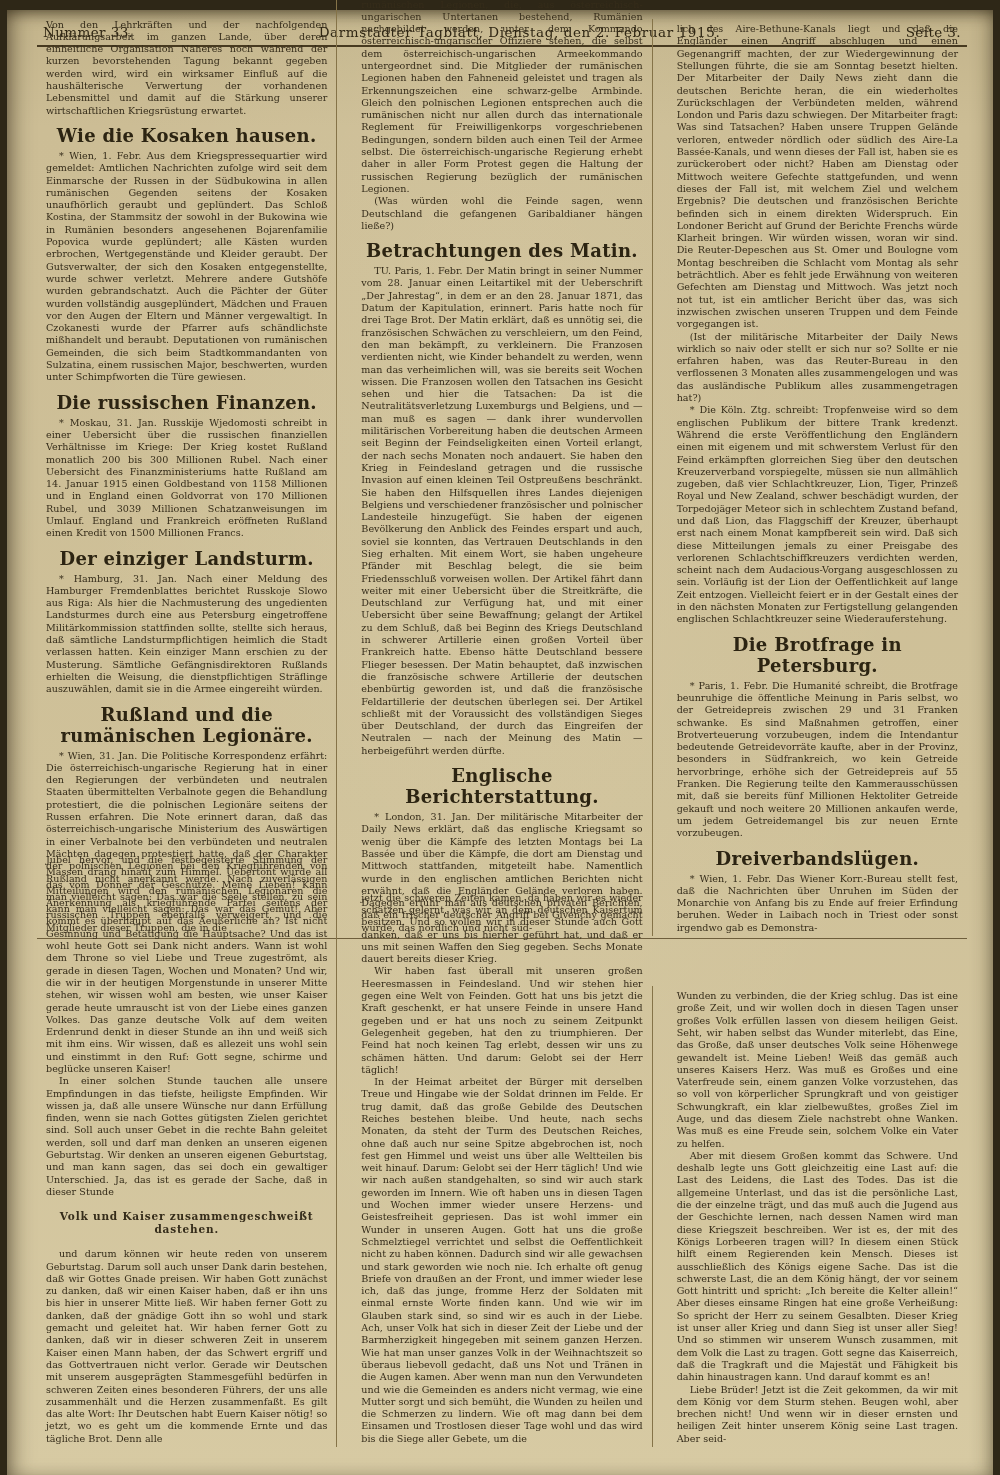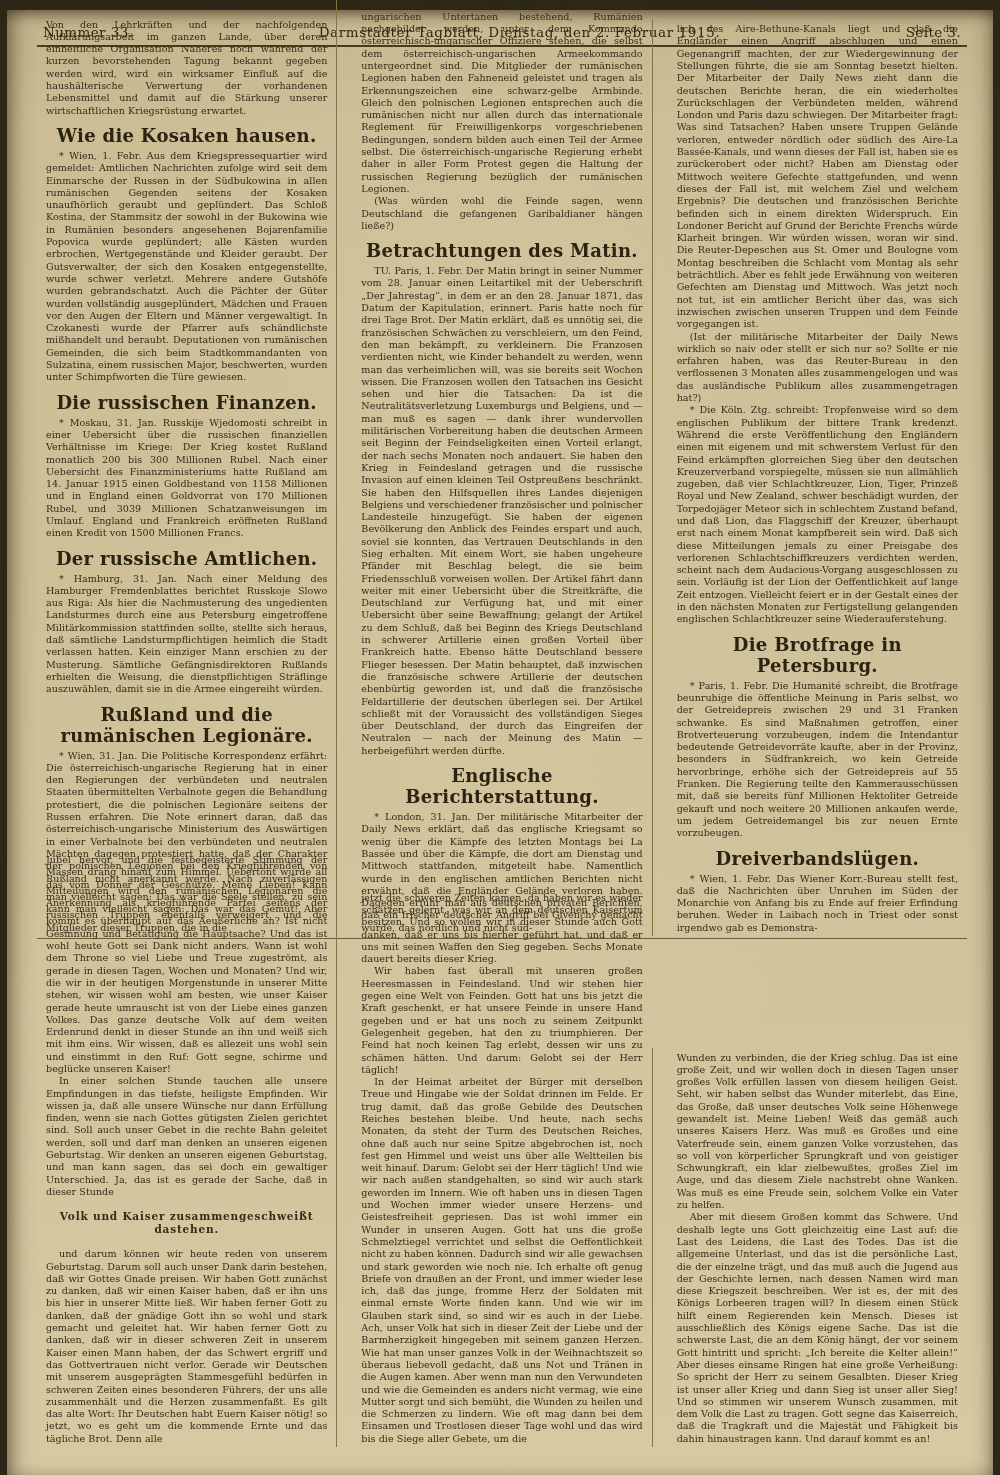--- a/index.html
+++ b/index.html
@@ -72,21 +72,21 @@
     <span>Seite 3.</span>
   </header>
 
   <section class="cols top-section">
     <div class="col">
         <p class="para cont">Von den Lehrkräften und der nachfolgenden Aufklärungsarbeit im ganzen Lande, über deren einheitliche Organisation Näheres noch während der kurzen bevorstehenden Tagung bekannt gegeben werden wird, wird ein wirksamer Einfluß auf die haushälterische Verwertung der vorhandenen Lebensmittel und damit auf die Stärkung unserer wirtschaftlichen Kriegsrüstung erwartet.</p>
         <h2 class="headline">Wie die Kosaken hausen.</h2>
         <p class="para">* Wien, 1. Febr. Aus dem Kriegspressequartier wird gemeldet: Amtlichen Nachrichten zufolge wird seit dem Einmarsche der Russen in der Südbukowina in allen rumänischen Gegenden seitens der Kosaken unaufhörlich geraubt und geplündert. Das Schloß Kostina, der Stammsitz der sowohl in der Bukowina wie in Rumänien besonders angesehenen Bojarenfamilie Popovica wurde geplündert; alle Kästen wurden erbrochen, Wertgegenstände und Kleider geraubt. Der Gutsverwalter, der sich den Kosaken entgegenstellte, wurde schwer verletzt. Mehrere andere Gutshöfe wurden gebrandschatzt. Auch die Pächter der Güter wurden vollständig ausgeplündert, Mädchen und Frauen vor den Augen der Eltern und Männer vergewaltigt. In Czokanesti wurde der Pfarrer aufs schändlichste mißhandelt und beraubt. Deputationen von rumänischen Gemeinden, die sich beim Stadtkommandanten von Sulzatina, einem russischen Major, beschwerten, wurden unter Schimpfworten die Türe gewiesen.</p>
         <h2 class="headline">Die russischen Finanzen.</h2>
         <p class="para">* Moskau, 31. Jan. Russkije Wjedomosti schreibt in einer Uebersicht über die russischen finanziellen Verhältnisse im Kriege: Der Krieg kostet Rußland monatlich 200 bis 300 Millionen Rubel. Nach einer Uebersicht des Finanzministeriums hatte Rußland am 14. Januar 1915 einen Goldbestand von 1158 Millionen und in England einen Goldvorrat von 170 Millionen Rubel, und 3039 Millionen Schatzanweisungen im Umlauf. England und Frankreich eröffneten Rußland einen Kredit von 1500 Millionen Francs.</p>
-        <h2 class="headline">Der russische Amtlichen.</h2>
+        <h2 class="headline">Der einziger Landsturm.</h2>
         <p class="para">* Hamburg, 31. Jan. Nach einer Meldung des Hamburger Fremdenblattes berichtet Russkoje Slowo aus Riga: Als hier die Nachmusterung des ungedienten Landsturmes durch eine aus Petersburg eingetroffene Militärkommission stattfinden sollte, stellte sich heraus, daß sämtliche Landsturmpflichtigen heimlich die Stadt verlassen hatten. Kein einziger Mann erschien zu der Musterung. Sämtliche Gefängnisdirektoren Rußlands erhielten die Weisung, die dienstpflichtigen Sträflinge auszuwählen, damit sie in die Armee eingereiht würden.</p>
         <h2 class="headline">Rußland und die rumänischen Legionäre.</h2>
         <p class="para">* Wien, 31. Jan. Die Politische Korrespondenz erfährt: Die österreichisch-ungarische Regierung hat in einer den Regierungen der verbündeten und neutralen Staaten übermittelten Verbalnote gegen die Behandlung protestiert, die die polnischen Legionäre seitens der Russen erfahren. Die Note erinnert daran, daß das österreichisch-ungarische Ministerium des Auswärtigen in einer Verbalnote bei den verbündeten und neutralen Mächten dagegen protestiert hatte, daß der Charakter der polnischen Legionen bei den Kriegführenden von Rußland nicht anerkannt werde. Nach zuverlässigen Mitteilungen wird den rumänischen Legionären die Anerkennung als kriegführende Partei seitens der russischen Truppen ebenfalls verweigert, und die Mitglieder dieser Truppen, die in die</p>
       </div>
     <div class="col">
         <p class="para cont">Hände der Russen fallen, werden gehängt. Dieses Vorgehen bilde eine flagrante Verletzung des Völkerrechts. Die Note weist darauf hin, daß die rumänischen Legionen, die, aus österreichisch-ungarischen Untertanen bestehend, Rumänien nachgebildet werden, unter dem Kommando österreichisch-ungarischer Offiziere stehen, die selbst dem österreichisch-ungarischen Armeekommando untergeordnet sind. Die Mitglieder der rumänischen Legionen haben den Fahneneid geleistet und tragen als Erkennungszeichen eine schwarz-gelbe Armbinde. Gleich den polnischen Legionen entsprechen auch die rumänischen nicht nur allen durch das internationale Reglement für Freiwilligenkorps vorgeschriebenen Bedingungen, sondern bilden auch einen Teil der Armee selbst. Die österreichisch-ungarische Regierung erhebt daher in aller Form Protest gegen die Haltung der russischen Regierung bezüglich der rumänischen Legionen.</p>
         <p class="para note">(Was würden wohl die Feinde sagen, wenn Deutschland die gefangenen Garibaldianer hängen ließe?)</p>
         <h2 class="headline">Betrachtungen des Matin.</h2>
         <p class="para">TU. Paris, 1. Febr. Der Matin bringt in seiner Nummer vom 28. Januar einen Leitartikel mit der Ueberschrift „Der Jahrestag“, in dem er an den 28. Januar 1871, das Datum der Kapitulation, erinnert. Paris hatte noch für drei Tage Brot. Der Matin erklärt, daß es unnötig sei, die französischen Schwächen zu verschleiern, um den Feind, den man bekämpft, zu verkleinern. Die Franzosen verdienten nicht, wie Kinder behandelt zu werden, wenn man das verheimlichen will, was sie bereits seit Wochen wissen. Die Franzosen wollen den Tatsachen ins Gesicht sehen und hier die Tatsachen: Da ist die Neutralitätsverletzung Luxemburgs und Belgiens, und — man muß es sagen — dank ihrer wundervollen militärischen Vorbereitung haben die deutschen Armeen seit Beginn der Feindseligkeiten einen Vorteil erlangt, der nach sechs Monaten noch andauert. Sie haben den Krieg in Feindesland getragen und die russische Invasion auf einen kleinen Teil Ostpreußens beschränkt. Sie haben den Hilfsquellen ihres Landes diejenigen Belgiens und verschiedener französischer und polnischer Landesteile hinzugefügt. Sie haben der eigenen Bevölkerung den Anblick des Feindes erspart und auch, soviel sie konnten, das Vertrauen Deutschlands in den Sieg erhalten. Mit einem Wort, sie haben ungeheure Pfänder mit Beschlag belegt, die sie beim Friedensschluß vorweisen wollen. Der Artikel fährt dann weiter mit einer Uebersicht über die Streitkräfte, die Deutschland zur Verfügung hat, und mit einer Uebersicht über seine Bewaffnung; gelangt der Artikel zu dem Schluß, daß bei Beginn des Kriegs Deutschland in schwerer Artillerie einen großen Vorteil über Frankreich hatte. Ebenso hätte Deutschland bessere Flieger besessen. Der Matin behauptet, daß inzwischen die französische schwere Artillerie der deutschen ebenbürtig geworden ist, und daß die französische Feldartillerie der deutschen überlegen sei. Der Artikel schließt mit der Voraussicht des vollständigen Sieges über Deutschland, der durch das Eingreifen der Neutralen — nach der Meinung des Matin — herbeigeführt werden dürfte.</p>
         <h2 class="headline">Englische Berichterstattung.</h2>
@@ -113,16 +113,17 @@
         <p class="para">und darum können wir heute reden von unserem Geburtstag. Darum soll auch unser Dank darin bestehen, daß wir Gottes Gnade preisen. Wir haben Gott zunächst zu danken, daß wir einen Kaiser haben, daß er ihn uns bis hier in unserer Mitte ließ. Wir haben ferner Gott zu danken, daß der gnädige Gott ihn so wohl und stark gemacht und geleitet hat. Wir haben ferner Gott zu danken, daß wir in dieser schweren Zeit in unserem Kaiser einen Mann haben, der das Schwert ergriff und das Gottvertrauen nicht verlor. Gerade wir Deutschen mit unserem ausgeprägten Stammesgefühl bedürfen in schweren Zeiten eines besonderen Führers, der uns alle zusammenhält und die Herzen zusammenfaßt. Es gilt das alte Wort: Ihr Deutschen habt Euern Kaiser nötig! so jetzt, wo es geht um die kommende Ernte und das tägliche Brot. Denn alle</p>
       </div>
     <div class="col">
         <p class="para cont">jetzt die schweren Zeiten kamen, da haben wir es wieder schätzen gelernt, was wir an dem deutschen Kaisertum besitzen. Und so wollen wir in dieser Stunde auch Gott danken, daß er uns bis hierher geführt hat, und daß er uns mit seinen Waffen den Sieg gegeben. Sechs Monate dauert bereits dieser Krieg.</p>
         <p class="para">Wir haben fast überall mit unseren großen Heeresmassen in Feindesland. Und wir stehen hier gegen eine Welt von Feinden. Gott hat uns bis jetzt die Kraft geschenkt, er hat unsere Feinde in unsere Hand gegeben und er hat uns noch zu seinem Zeitpunkt Gelegenheit gegeben, hat den zu triumphieren. Der Feind hat noch keinen Tag erlebt, dessen wir uns zu schämen hätten. Und darum: Gelobt sei der Herr täglich!</p>
         <p class="para">In der Heimat arbeitet der Bürger mit derselben Treue und Hingabe wie der Soldat drinnen im Felde. Er trug damit, daß das große Gebilde des Deutschen Reiches bestehen bleibe. Und heute, nach sechs Monaten, da steht der Turm des Deutschen Reiches, ohne daß auch nur seine Spitze abgebrochen ist, noch fest gen Himmel und weist uns über alle Weltteilen bis weit hinauf. Darum: Gelobt sei der Herr täglich! Und wie wir nach außen standgehalten, so sind wir auch stark geworden im Innern. Wie oft haben uns in diesen Tagen und Wochen immer wieder unsere Herzens- und Geistesfreiheit gepriesen. Das ist wohl immer ein Wunder in unseren Augen. Gott hat uns die große Schmelztiegel verrichtet und selbst die Oeffentlichkeit nicht zu haben können. Dadurch sind wir alle gewachsen und stark geworden wie noch nie. Ich erhalte oft genug Briefe von draußen an der Front, und immer wieder lese ich, daß das junge, fromme Herz der Soldaten mit einmal ernste Worte finden kann. Und wie wir im Glauben stark sind, so sind wir es auch in der Liebe. Ach, unser Volk hat sich in dieser Zeit der Liebe und der Barmherzigkeit hingegeben mit seinem ganzen Herzen. Wie hat man unser ganzes Volk in der Weihnachtszeit so überaus liebevoll gedacht, daß uns Not und Tränen in die Augen kamen. Aber wenn man nun den Verwundeten und wie die Gemeinden es anders nicht vermag, wie eine Mutter sorgt und sich bemüht, die Wunden zu heilen und die Schmerzen zu lindern. Wie oft mag dann bei dem Einsamen und Trostlosen dieser Tage wohl und das wird bis die Siege aller Gebete, um die</p>
       </div>
     <div class="col">
         <p class="para cont">Wunden zu verbinden, die der Krieg schlug. Das ist eine große Zeit, und wir wollen doch in diesen Tagen unser großes Volk erfüllen lassen von diesem heiligen Geist. Seht, wir haben selbst das Wunder miterlebt, das Eine, das Große, daß unser deutsches Volk seine Höhenwege gewandelt ist. Meine Lieben! Weiß das gemäß auch unseres Kaisers Herz. Was muß es Großes und eine Vaterfreude sein, einem ganzen Volke vorzustehen, das so voll von körperlicher Sprungkraft und von geistiger Schwungkraft, ein klar zielbewußtes, großes Ziel im Auge, und das diesem Ziele nachstrebt ohne Wanken. Was muß es eine Freude sein, solchem Volke ein Vater zu helfen.</p>
         <p class="para">Aber mit diesem Großen kommt das Schwere. Und deshalb legte uns Gott gleichzeitig eine Last auf: die Last des Leidens, die Last des Todes. Das ist die allgemeine Unterlast, und das ist die persönliche Last, die der einzelne trägt, und das muß auch die Jugend aus der Geschichte lernen, nach dessen Namen wird man diese Kriegszeit beschreiben. Wer ist es, der mit des Königs Lorbeeren tragen will? In diesem einen Stück hilft einem Regierenden kein Mensch. Dieses ist ausschließlich des Königs eigene Sache. Das ist die schwerste Last, die an dem König hängt, der vor seinem Gott hintritt und spricht: „Ich bereite die Kelter allein!“ Aber dieses einsame Ringen hat eine große Verheißung: So spricht der Herr zu seinem Gesalbten. Dieser Krieg ist unser aller Krieg und dann Sieg ist unser aller Sieg! Und so stimmen wir unserem Wunsch zusammen, mit dem Volk die Last zu tragen. Gott segne das Kaiserreich, daß die Tragkraft und die Majestät und Fähigkeit bis dahin hinaustragen kann. Und darauf kommt es an!</p>
+        <p class="para">Liebe Brüder! Jetzt ist die Zeit gekommen, da wir mit dem König vor dem Sturm stehen. Beugen wohl, aber brechen nicht! Und wenn wir in dieser ernsten und heiligen Zeit hinter unserem König seine Last tragen. Aber seid-</p>
       </div>
   </section>
 
 </div>
 
 </body></html>

